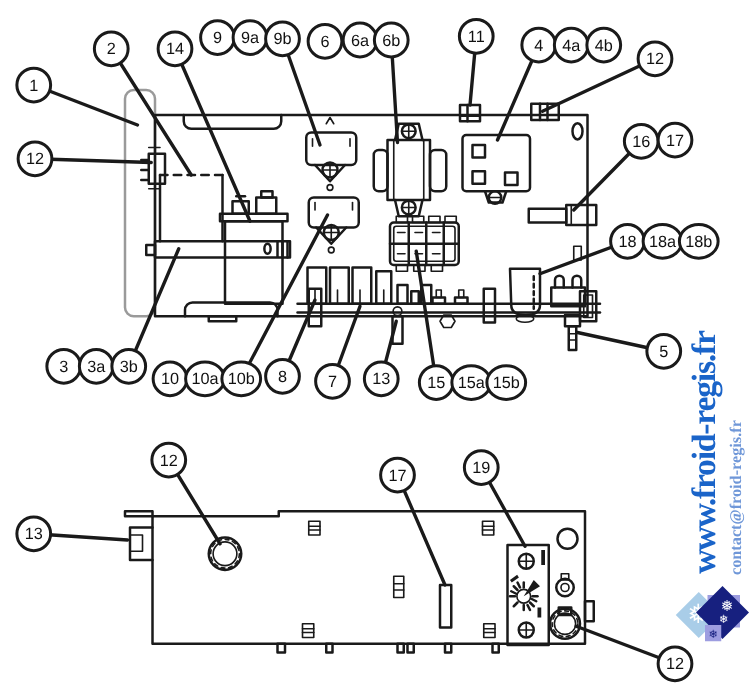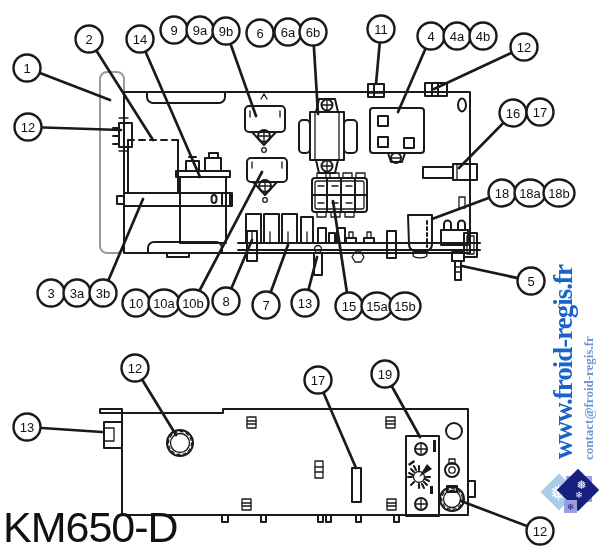--- a/index.html
+++ b/index.html
@@ -520,21 +520,20 @@
           <ellipse cx="385" cy="374" rx="13.5" ry="13.5"></ellipse>
           <text x="385" y="374" dy="4.6">19</text>
         </g>
         <g>
           <ellipse cx="540" cy="531" rx="13.5" ry="13.5"></ellipse>
           <text x="540" y="531" dy="4.6">12</text>
         </g>
       </g>
   </svg>
 
-  <div id="model-title">KM650-D</div>
 
   <div id="wm-site">www.froid-regis.fr</div>
   <div id="wm-mail">contact@froid-regis.fr</div>
 
   <div id="logo">
     <div class="lav"></div>
     <div class="diamond light">
       <span>❅</span>
     </div>
     <div class="diamond navy">

